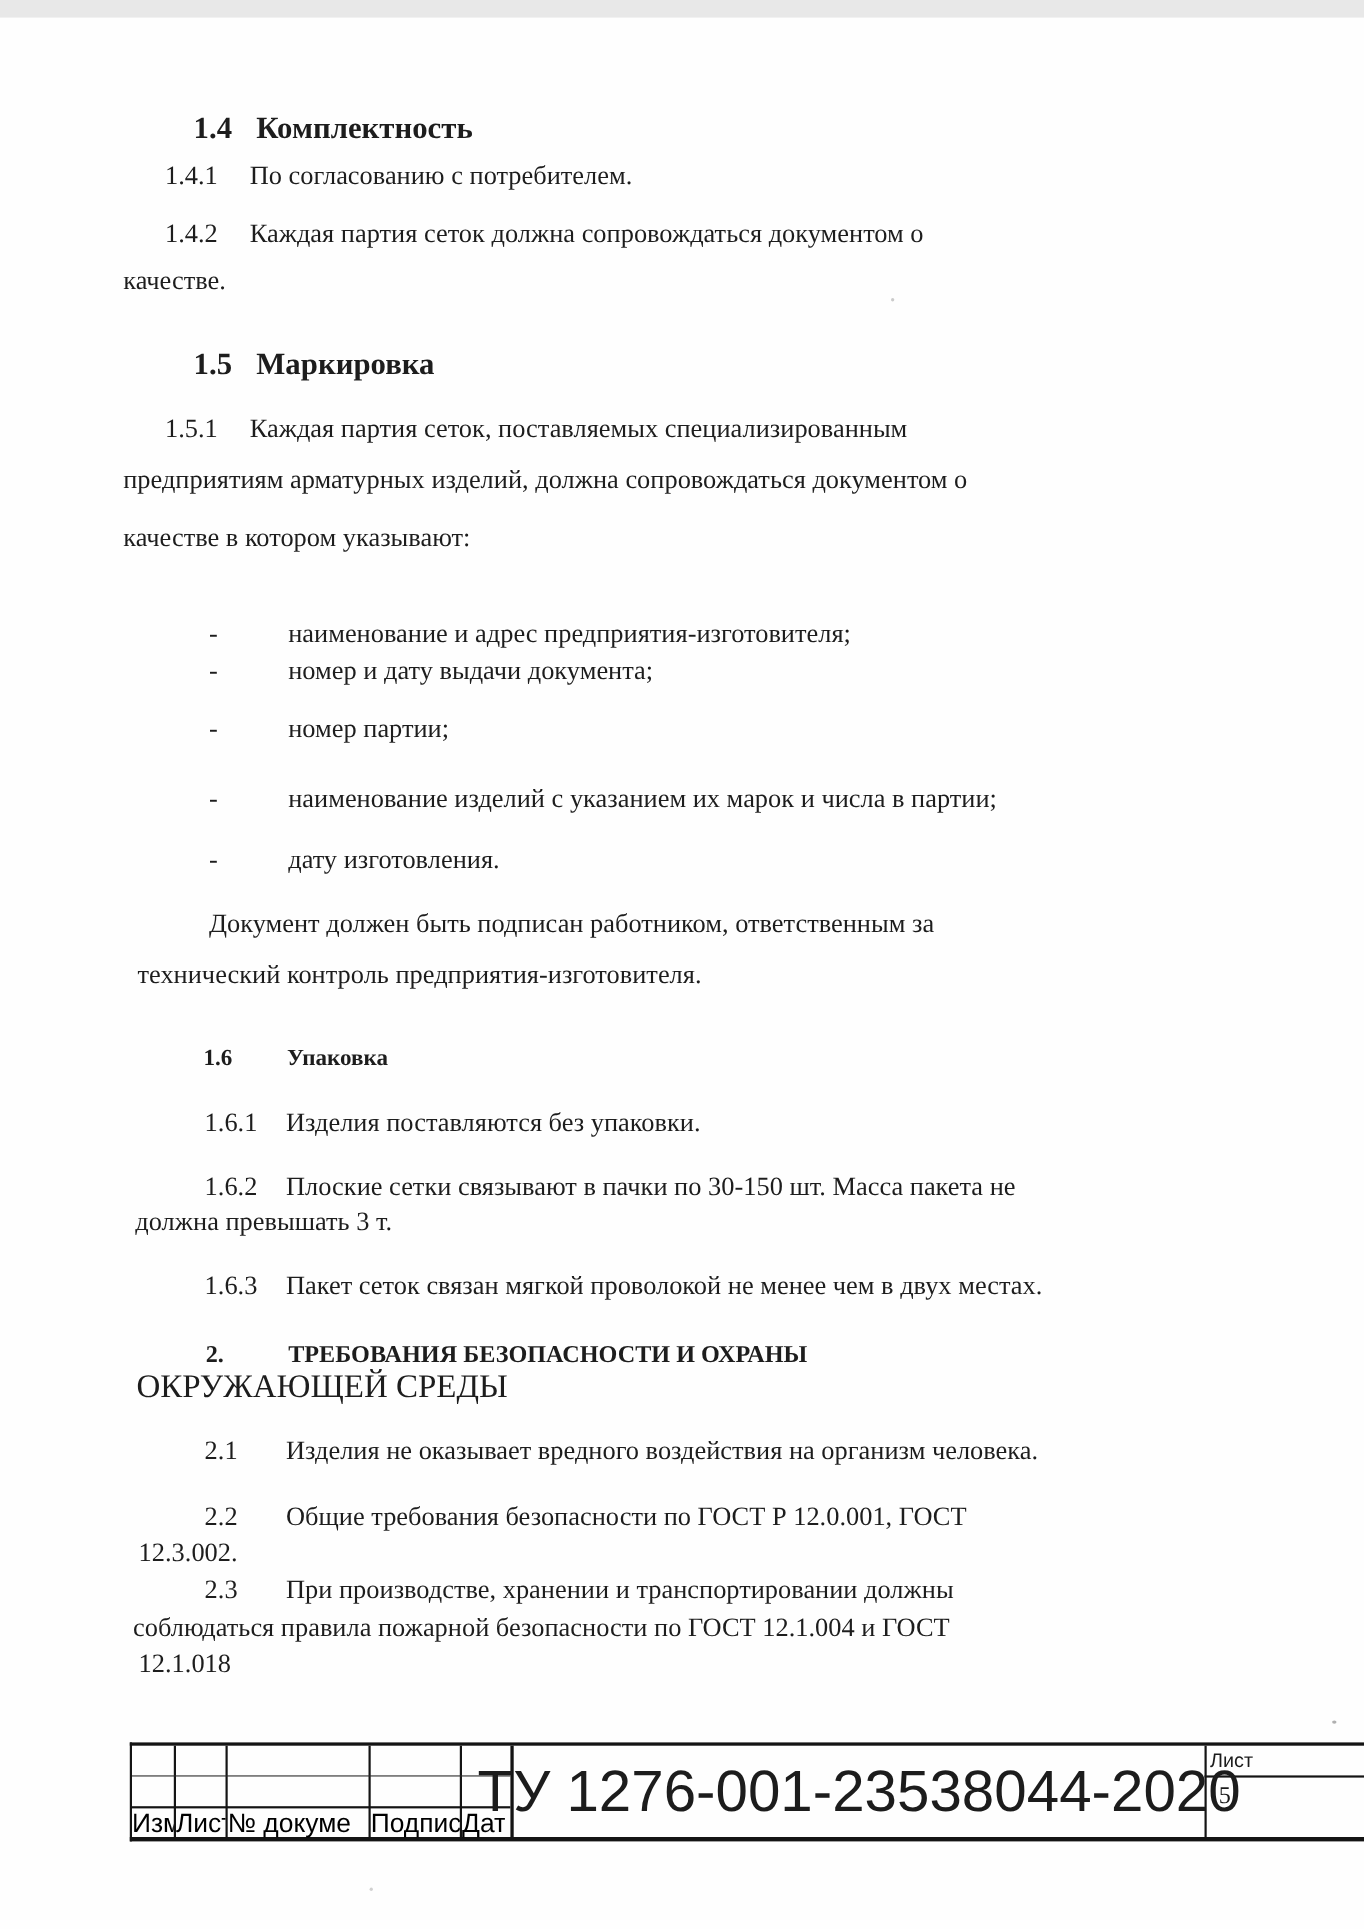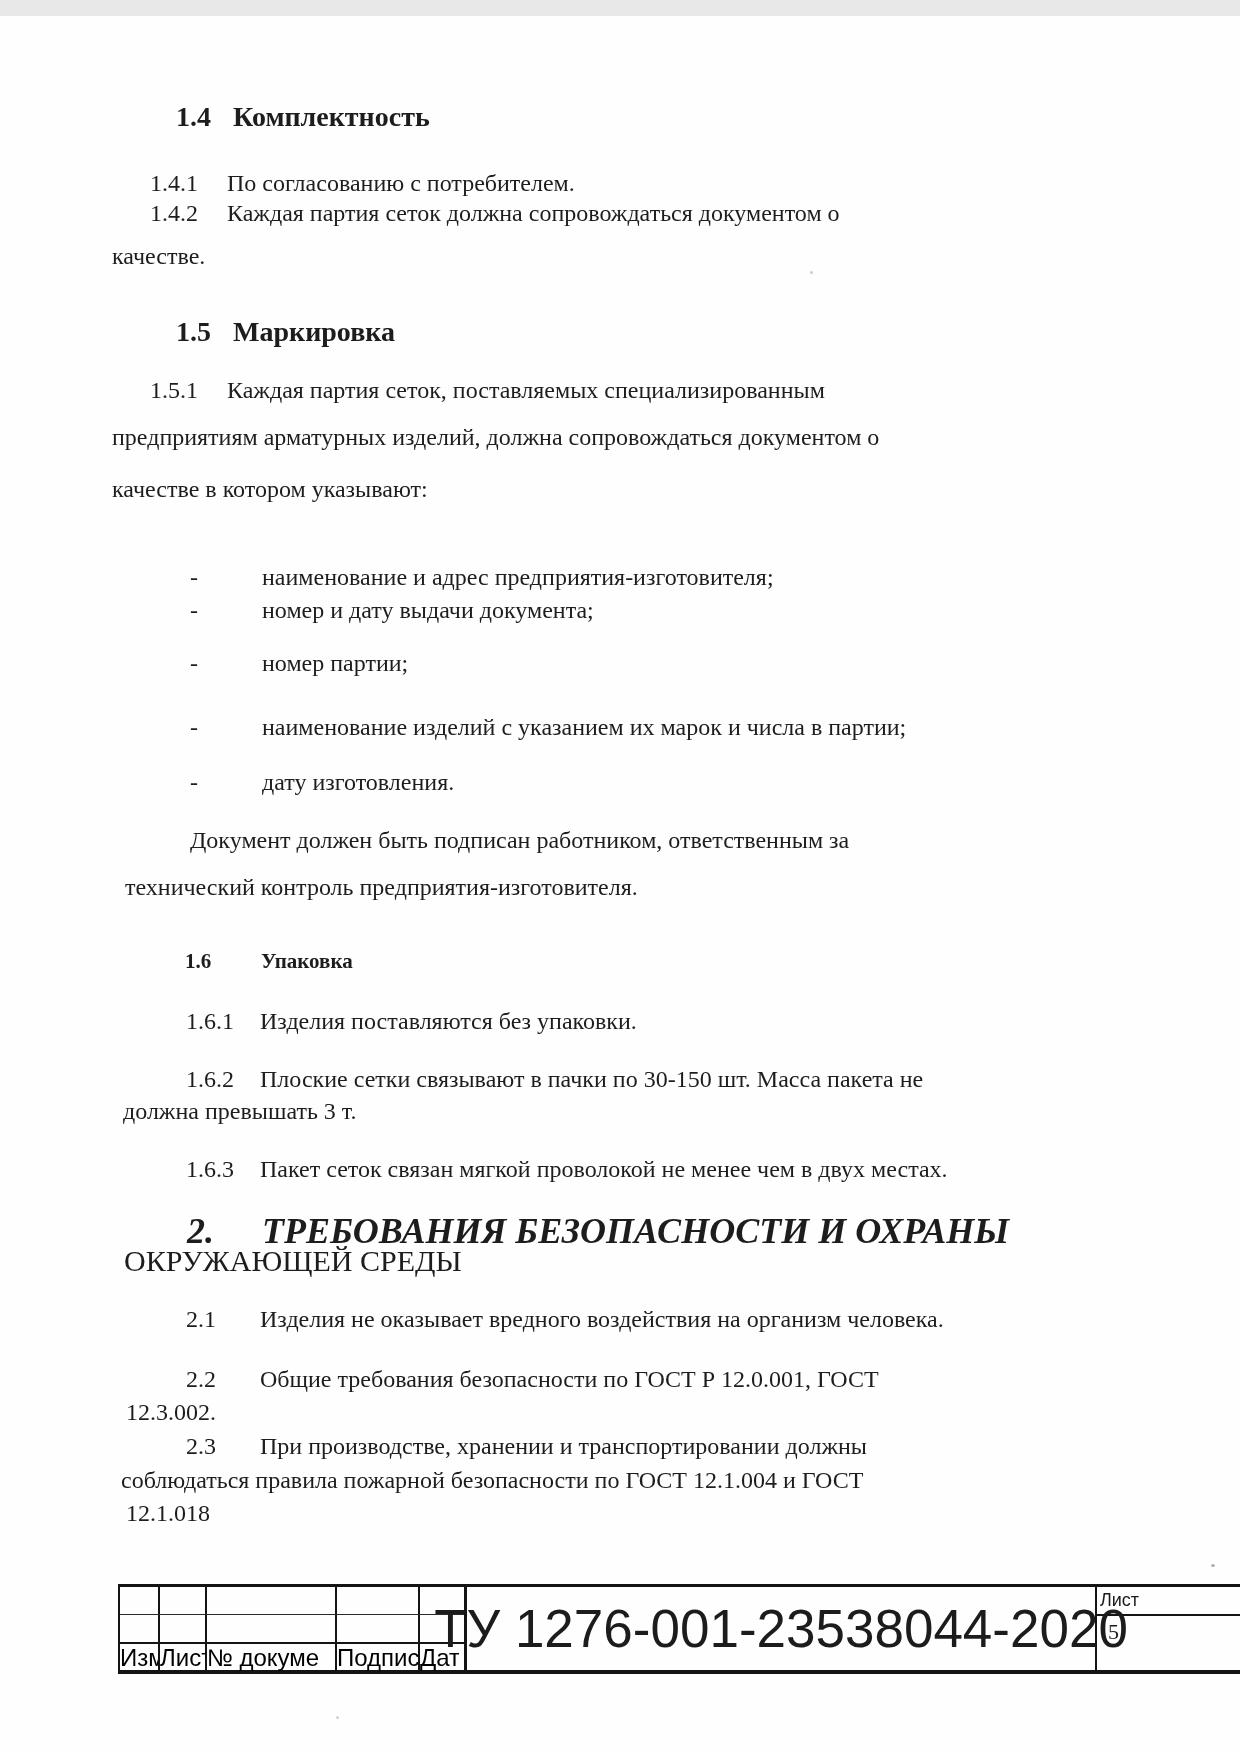--- a/index.html
+++ b/index.html
@@ -28,21 +28,21 @@
   .p-late .num{margin-left:71px;width:74px;}
   
   .bullet .num{margin-left:75px;width:72px;}
   
   .h-early{font-weight:bold;font-size:28px;}
   .h-early .num{margin-left:61px;width:57px;}
   
   .h-late{font-weight:bold;font-size:21px;}
   .h-late .num{margin-left:70px;width:76px;}
   
-  .h2{font-weight:bold;font-size:36px;font-style:italic;}
+  .h2{font-weight:bold;font-size:22px;}
   .h2 .num{margin-left:72px;width:75px;}
   .h2cont{font-weight:normal;font-size:30px;}
   
   .indent-first{padding-left:75px;}
 
   
   .tb{
     position:absolute;
     left:118px; top:1568px;
     width:1122px; height:90px;
@@ -81,21 +81,21 @@
   }
   
   .speck{position:absolute;border-radius:50%;background:#8f8f8f;}
 </style>
 </head>
 <body>
 
 <div class="page">
 
   <div class="line h-early" style="top:86px"><span class="num">1.4</span><span>Комплектность</span></div>
-  <div class="line p-early" style="top:152px"><span class="num">1.4.1</span><span>По согласованию с потребителем.</span></div>
+  <div class="line p-early" style="top:129px"><span class="num">1.4.1</span><span>По согласованию с потребителем.</span></div>
   <div class="line p-early" style="top:182px"><span class="num">1.4.2</span><span>Каждая партия сеток должна сопровождаться документом о</span></div>
   <div class="line" style="top:225px;left:112px"><span>качестве.</span></div>
 
   <div class="line h-early" style="top:301px"><span class="num">1.5</span><span>Маркировка</span></div>
   <div class="line p-early" style="top:359px"><span class="num">1.5.1</span><span>Каждая партия сеток, поставляемых специализированным</span></div>
   <div class="line" style="top:406px;left:112px"><span>предприятиям арматурных изделий, должна сопровождаться документом о</span></div>
   <div class="line" style="top:458px;left:112px"><span>качестве в котором указывают:</span></div>
 
   <div class="line bullet" style="top:546px"><span class="num">-</span><span>наименование и адрес предприятия-изготовителя;</span></div>
   <div class="line bullet" style="top:579px"><span class="num">-</span><span>номер и дату выдачи документа;</span></div>

